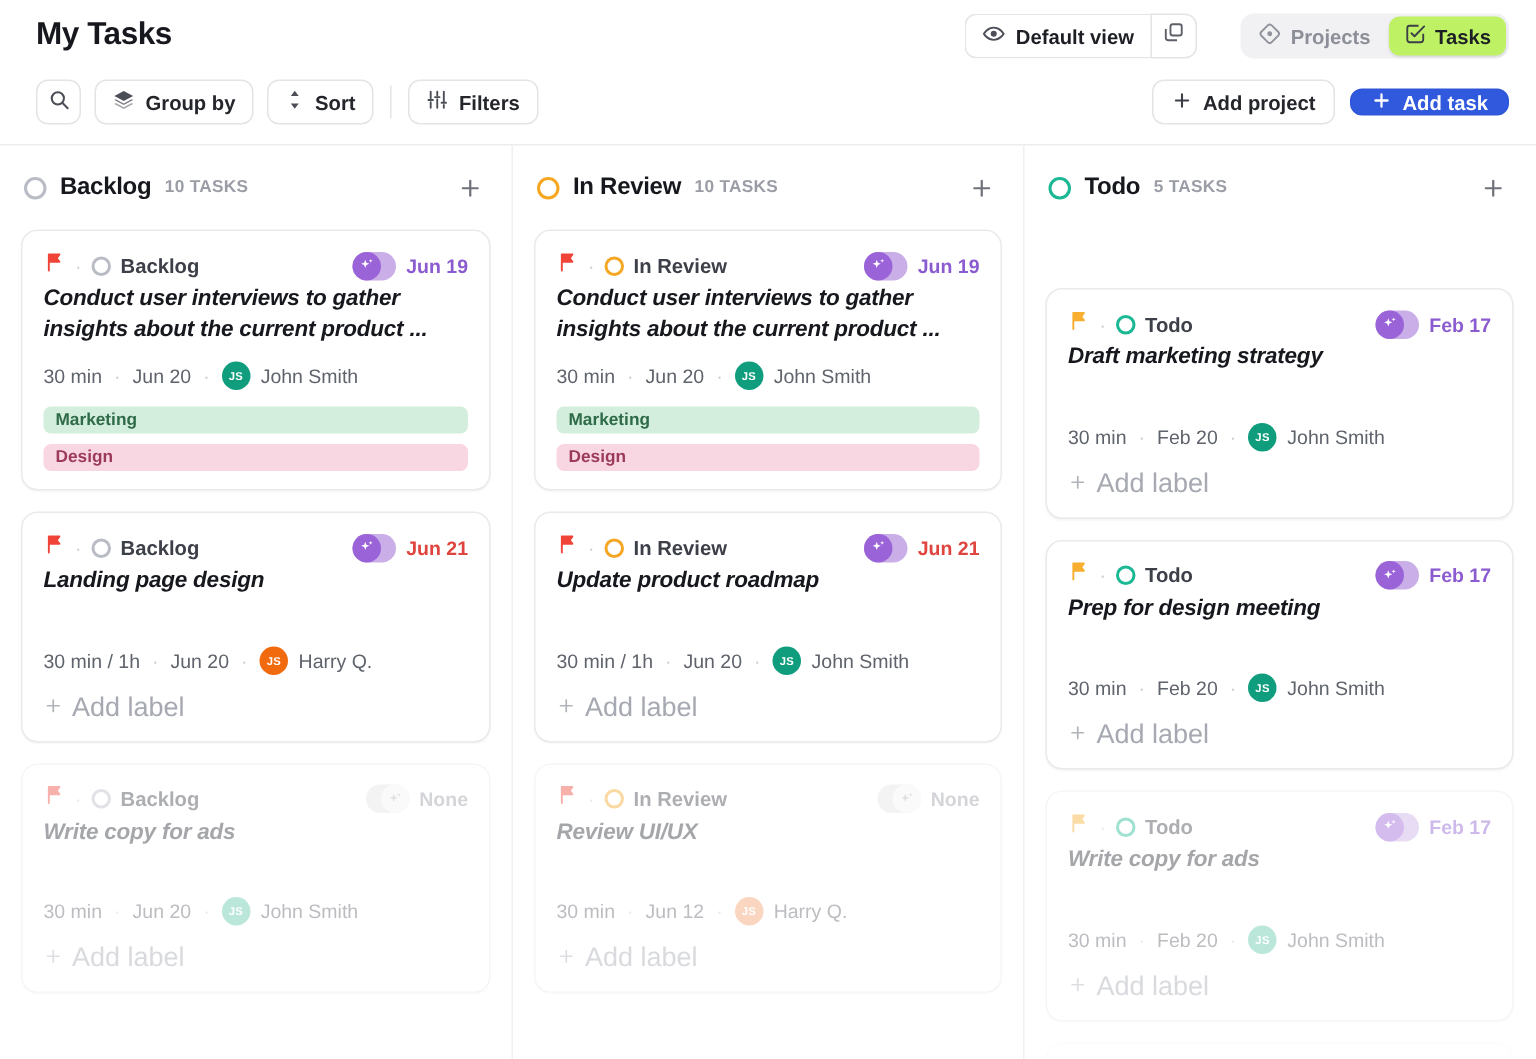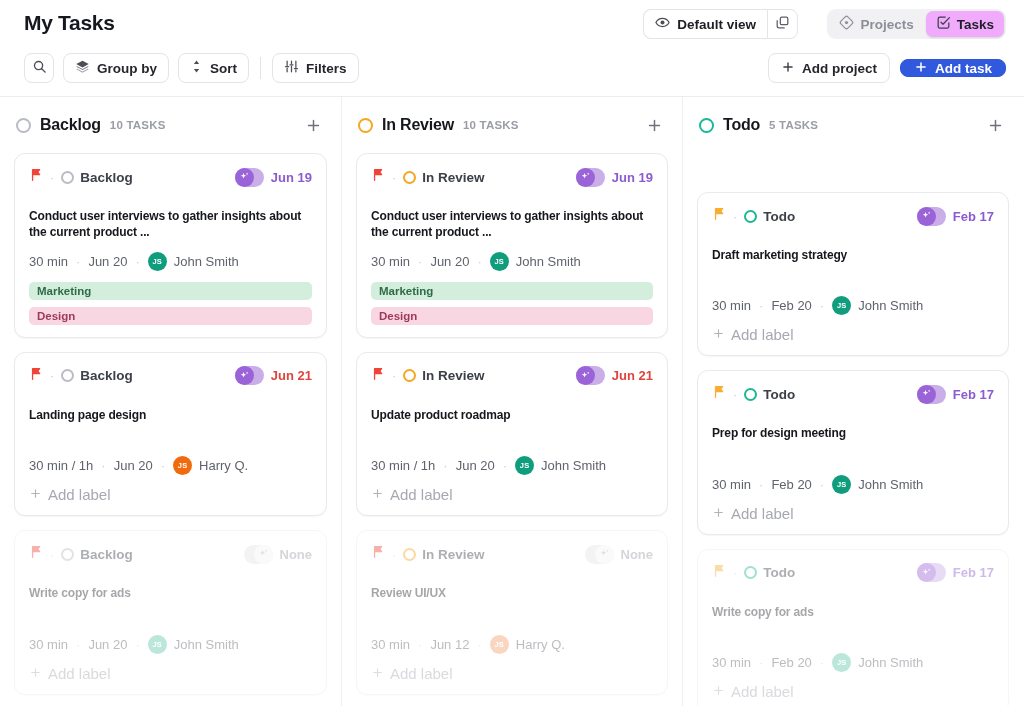--- a/index.html
+++ b/index.html
@@ -52,21 +52,21 @@
     border: 1px solid #e4e4e8; border-radius: 0 8px 8px 0; background: #fff; cursor: pointer;
   }
 
   .seg { position: absolute; right: 18px; top: 9px; display: flex; align-items: center;
          background: #f1f1f3; border-radius: 9px; padding: 2px; gap: 2px; }
   .seg-item {
     height: 26px; display: inline-flex; align-items: center; gap: 6px; padding: 0 10px;
     border-radius: 7px; font-size: 13.5px; font-weight: 600; color: #8c8f98; cursor: pointer;
     background: transparent; border: none;
   }
-  .seg-item.active { background: #f0abfc; color: #1d1f25; font-weight: 700;
+  .seg-item.active { background: #bef264; color: #1d1f25; font-weight: 700;
                      box-shadow: 0 1px 2px rgba(16,18,24,.12); }
 
   
   .board { display: flex; height: 609px; padding: 0; }
   .column { width: 341px; flex: 0 0 341px; padding: 0 14px; position: relative; }
   .column + .column { border-left: 1px solid #f0f0f2; }
 
   .col-head { height: 56px; display: flex; align-items: center; gap: 9px; padding: 0 2px; }
   .col-circle { width: 15px; height: 15px; border-radius: 50%; border: 2px solid #b9bcc4; flex: 0 0 auto; }
   .col-name { font-size: 16px; font-weight: 700; color: #16181d; letter-spacing: -.2px; }
@@ -101,38 +101,38 @@
     display: flex; align-items: center; justify-content: center;
     position: absolute; left: 0;
   }
   .ai-pill.off { background: #e3e4e7; }
   .ai-pill.off .knob { background: #f5f5f7; left: auto; right: 0; }
   .ai-date { font-size: 13px; font-weight: 600; color: #8b5bd0; }
   .ai-date.overdue { color: #e0443e; }
   .ai-date.none { color: #9a9da5; font-weight: 600; }
 
   .card-title {
-    margin-top: 21px; font-size: 12px; font-weight: 700; line-height: 1.37;
-    color: #16181d; letter-spacing: -.15px;
+    margin-top: 2px; font-size: 15px; font-weight: 700; line-height: 1.37;
+    color: #16181d; letter-spacing: -.15px; font-style: italic;
   }
   .card-title.light { font-weight: 600; color: #2b2e35; }
 
   .card-meta { margin-top: 11px; display: flex; align-items: center; gap: 7px;
                font-size: 13px; color: #5f636c; font-weight: 500; }
   .avatar {
     width: 19px; height: 19px; border-radius: 50%; color: #fff;
     font-size: 7.5px; font-weight: 700; display: flex; align-items: center; justify-content: center;
     letter-spacing: .2px; flex: 0 0 auto;
   }
 
   .labels { margin-top: 11px; display: flex; gap: 7px; flex-direction: column; }
   .chip { font-size: 11.5px; font-weight: 600; padding: 3px 8px; border-radius: 5px; }
 
   .add-label { margin-top: 11px; display: flex; align-items: center; gap: 6px;
-               font-size: 15px; color: #a6a9b1; font-weight: 500; cursor: pointer; }
+               font-size: 18px; color: #a6a9b1; font-weight: 500; cursor: pointer; }
   .spacer-block { height: 22px; }
 </style>
 </head>
 <body>
 
 <div class="topbar">
 
   <div class="page-title">My Tasks</div>
 
   <div class="view-group">

